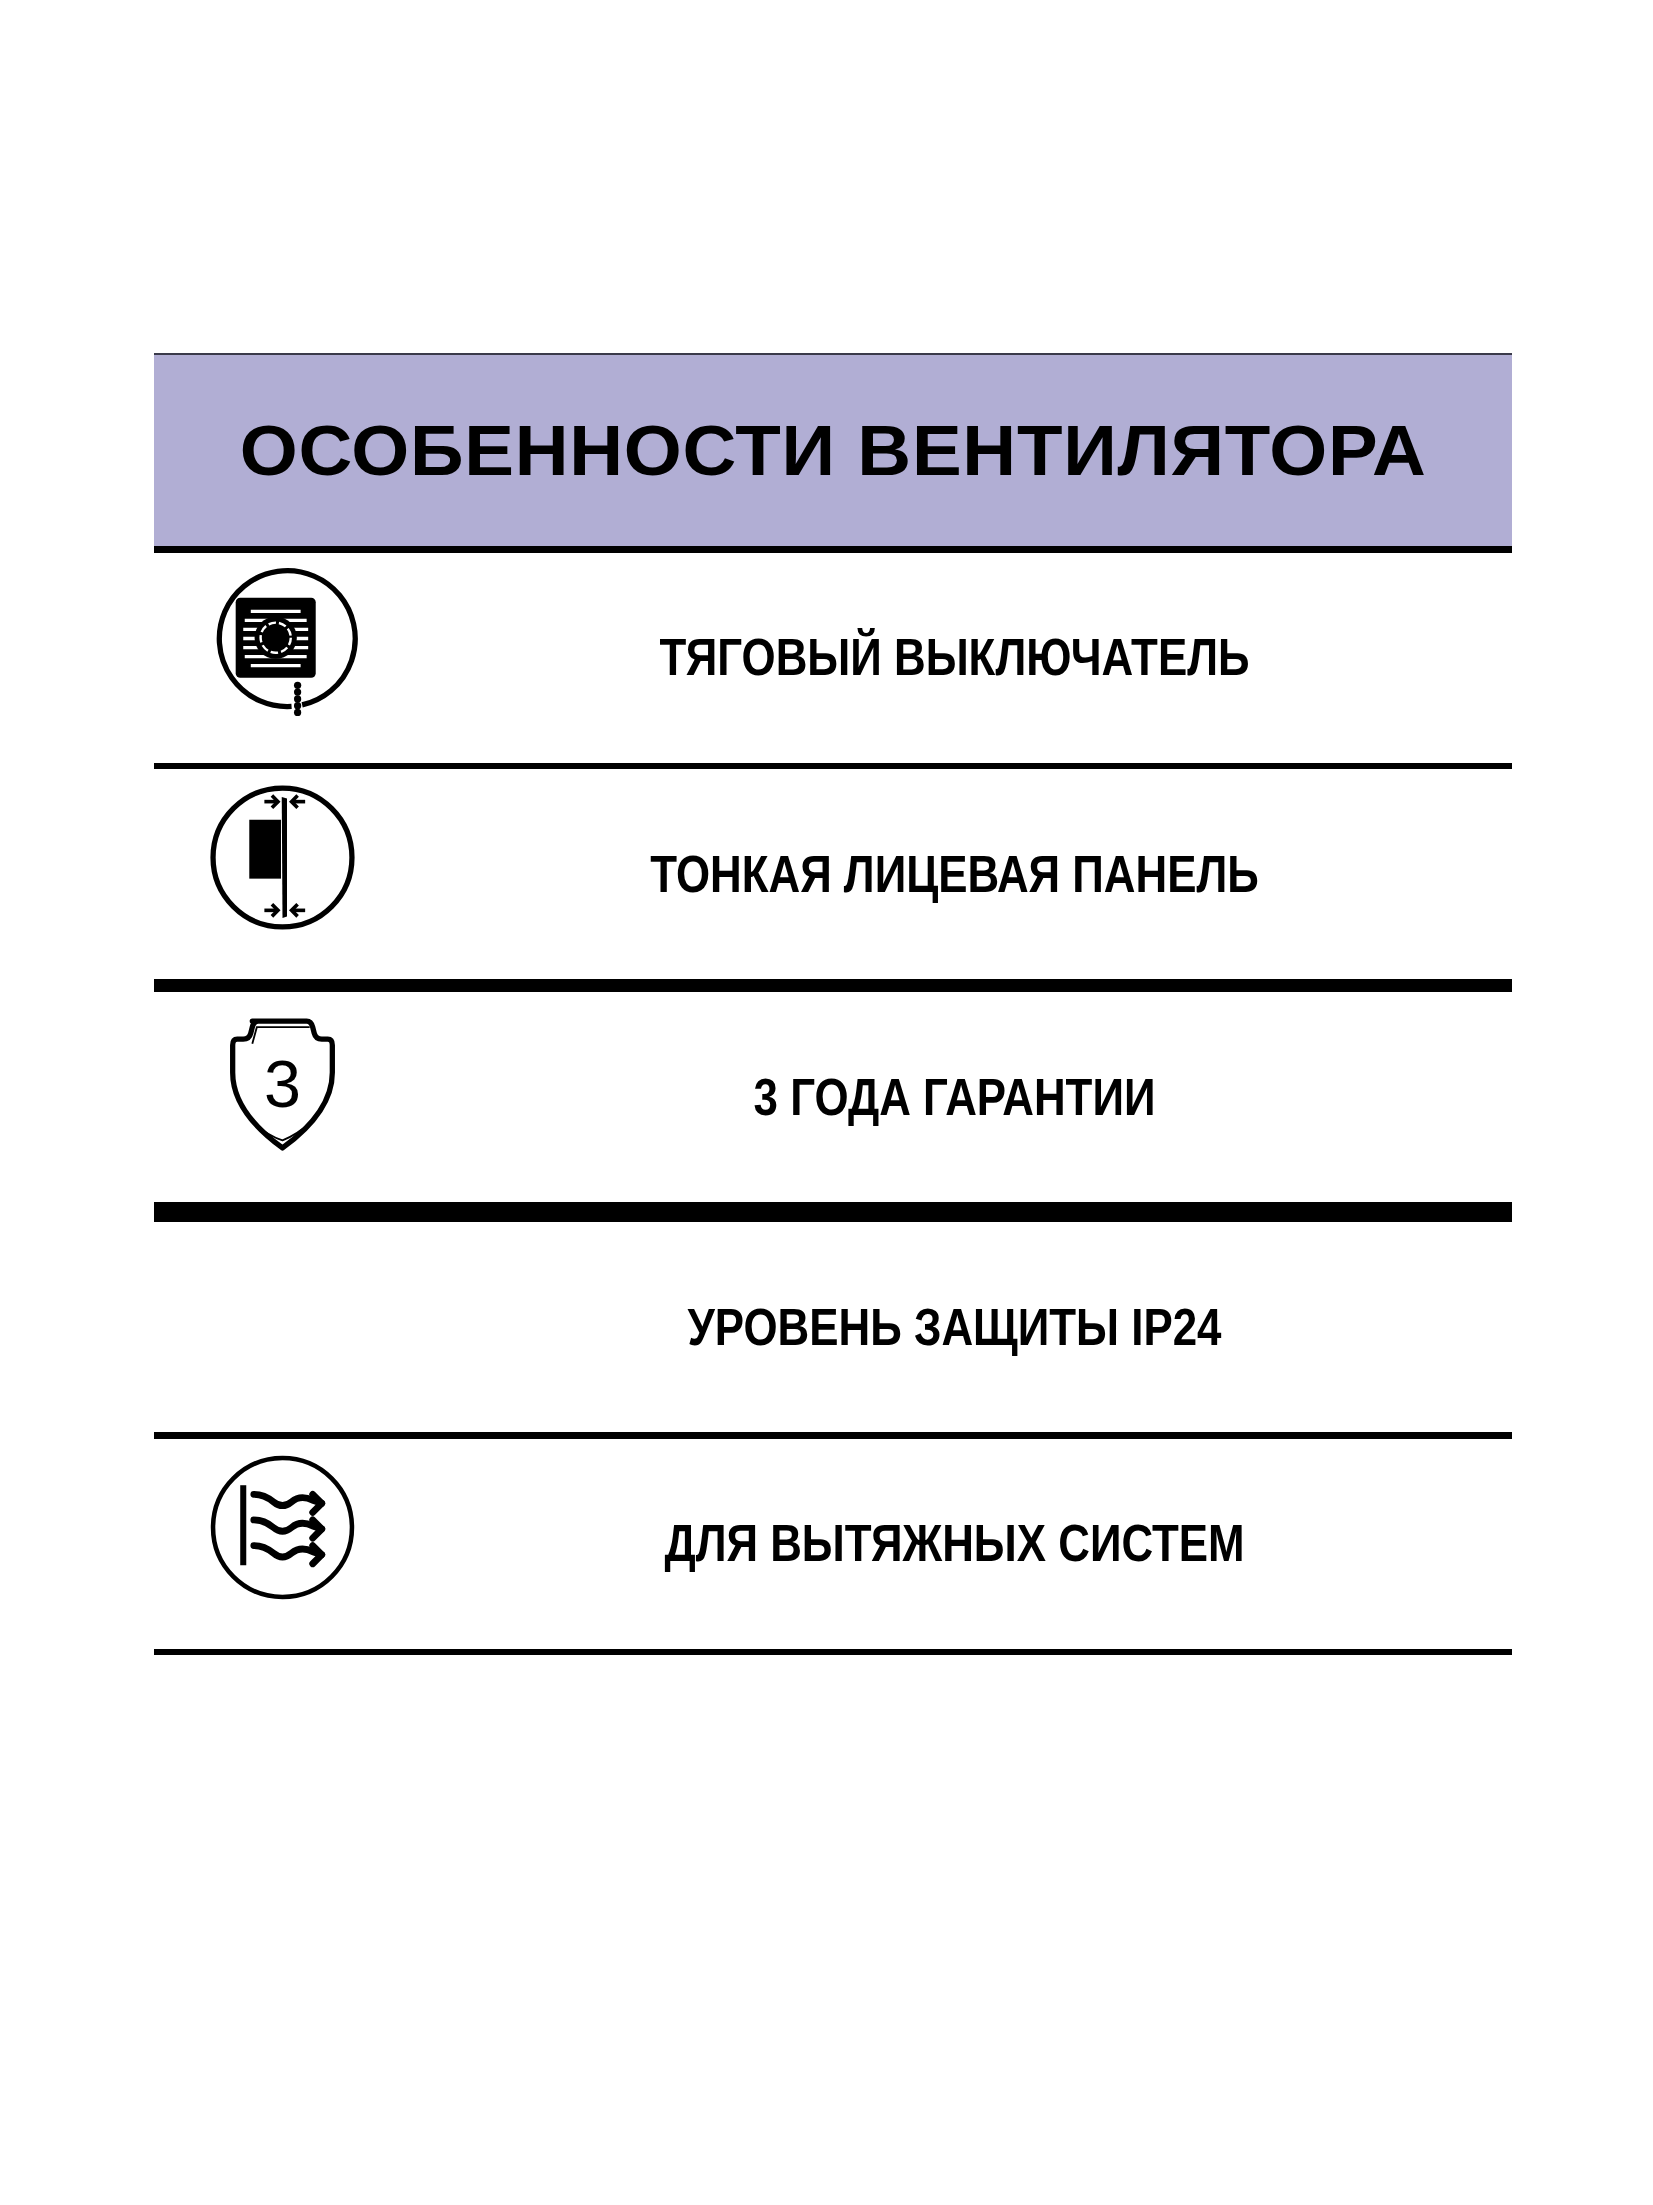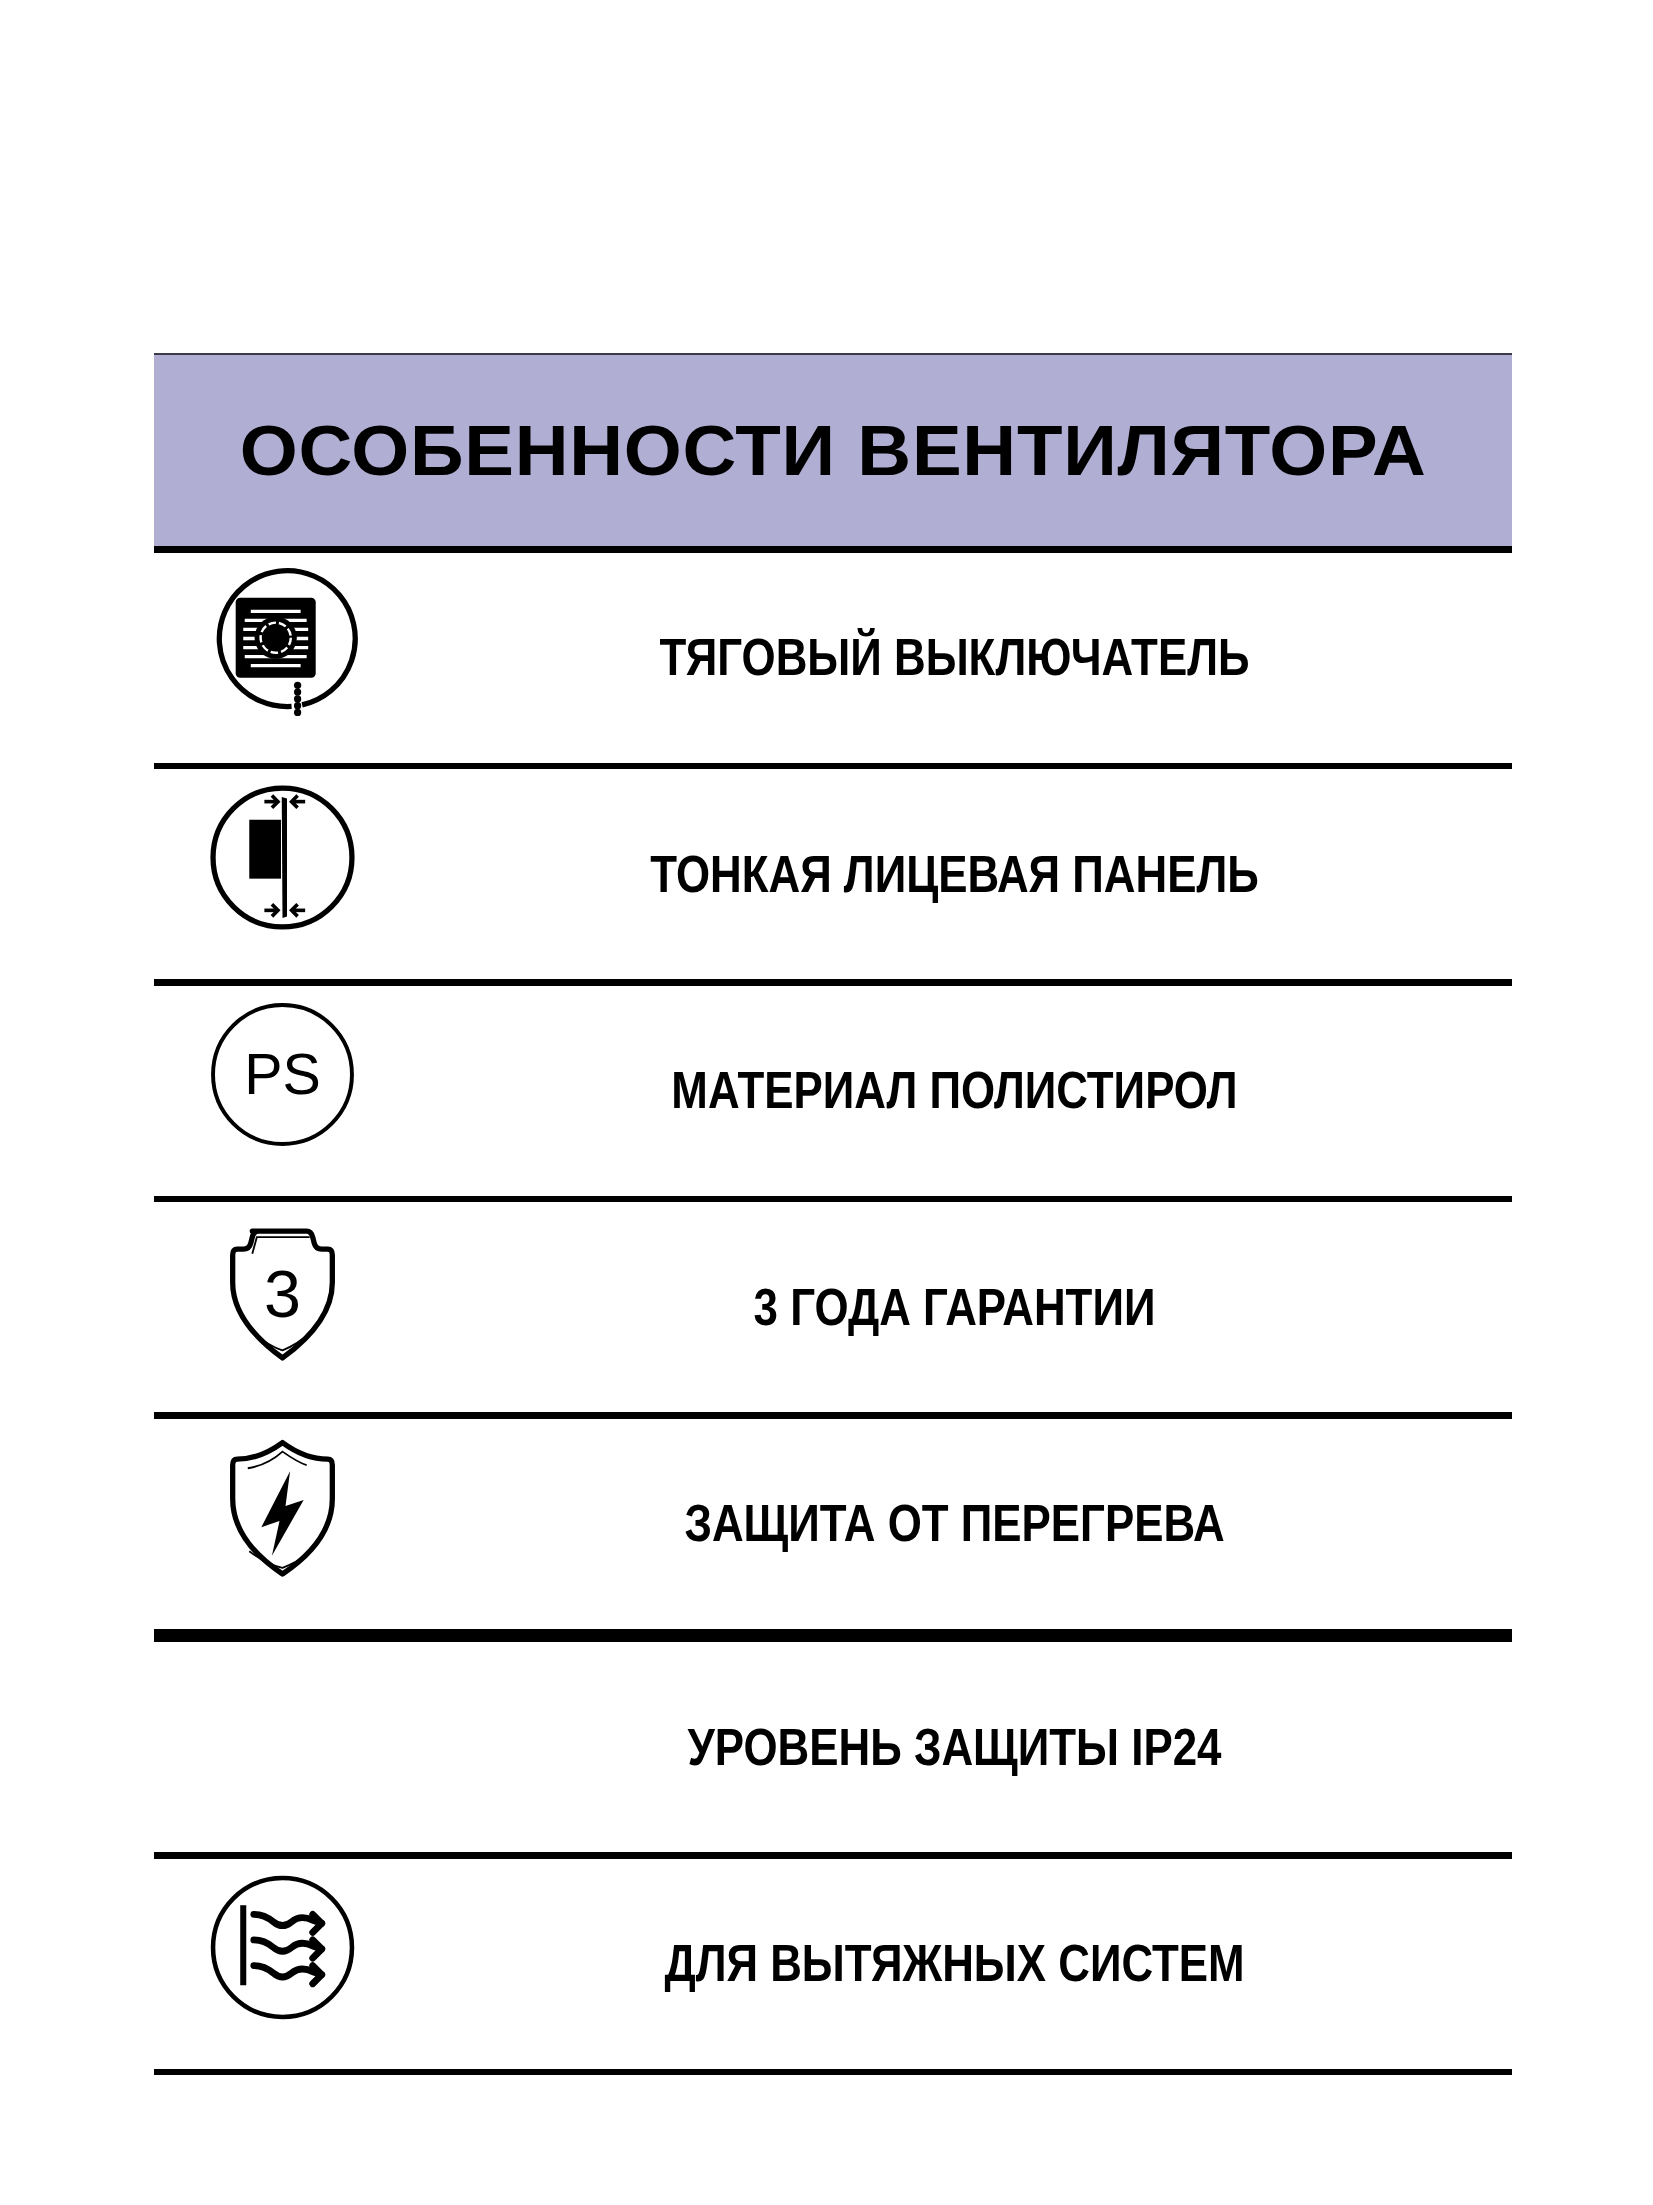--- a/index.html
+++ b/index.html
@@ -78,61 +78,37 @@
             <polyline points="60,81 56,85 60,89"></polyline>
         </g>
       </svg>
     </div>
     <div class="label">
       <span>ТОНКАЯ ЛИЦЕВАЯ ПАНЕЛЬ</span>
     </div>
   </div>
   <div class="rule"></div>
 
-  <div class="row">
-    <div class="icon">
-      <svg viewBox="0 0 100 100">
-        <circle cx="50" cy="50" r="46" fill="none" stroke="#000" stroke-width="2.6"></circle>
-        <text x="50" y="63" text-anchor="middle" font-size="38" font-family="Liberation Sans, sans-serif" fill="#000">PS</text>
-      </svg>
-    </div>
-    <div class="label">
-      <span>МАТЕРИАЛ ПОЛИСТИРОЛ</span>
-    </div>
-  </div>
   <div class="rule"></div>
 
   <div class="row">
     <div class="icon">
       <svg viewBox="0 0 100 100">
         <path d="M30 10 L66 10 Q69 10 70 14 L71 18 Q72 22 76 22 L80 22 Q83 22 83 26 L83 44 Q83 70 50 94 Q17 70 17 44 L17 26 Q17 22 20 22 L24 22 Q28 22 29 18 L30 14 Q31 10 34 10 Z" fill="none" stroke="#000" stroke-width="3.5" stroke-linejoin="round"></path>
         <path d="M30 25 L33 14 L68 14" fill="none" stroke="#000" stroke-width="1.2"></path>
         <path d="M28 75 Q40 86 50 89 Q60 85 70 76" fill="none" stroke="#000" stroke-width="1.2"></path>
         <text x="50" y="67" text-anchor="middle" font-size="44" font-family="Liberation Sans, sans-serif" fill="#000">3</text>
       </svg>
     </div>
     <div class="label">
       <span>3 ГОДА ГАРАНТИИ</span>
     </div>
   </div>
   <div class="rule"></div>
 
-  <div class="row">
-    <div class="icon">
-      <svg viewBox="0 0 100 100">
-        <path d="M20 18 Q35 18 50 7 Q65 18 80 18 Q83 18 83 22 L83 44 Q83 72 50 94 Q17 72 17 44 L17 22 Q17 18 20 18 Z" fill="none" stroke="#000" stroke-width="3.5" stroke-linejoin="round"></path>
-        <path d="M27 24 Q40 22 50 13 Q60 20 66 22" fill="none" stroke="#000" stroke-width="1.2"></path>
-        <path d="M28 79 Q40 88 50 90 Q58 87 67 81" fill="none" stroke="#000" stroke-width="1.2"></path>
-        <path d="M55 26 L36 63 L48 59 L43 82 L64 45 L52 49 Z" fill="#000"></path>
-      </svg>
-    </div>
-    <div class="label">
-      <span>ЗАЩИТА ОТ ПЕРЕГРЕВА</span>
-    </div>
-  </div>
   <div class="rule"></div>
 
   <div class="rule"></div>
 
   <div class="row">
     <div class="label">
       <span>УРОВЕНЬ ЗАЩИТЫ IP24</span>
     </div>
   </div>
   <div class="rule"></div>

